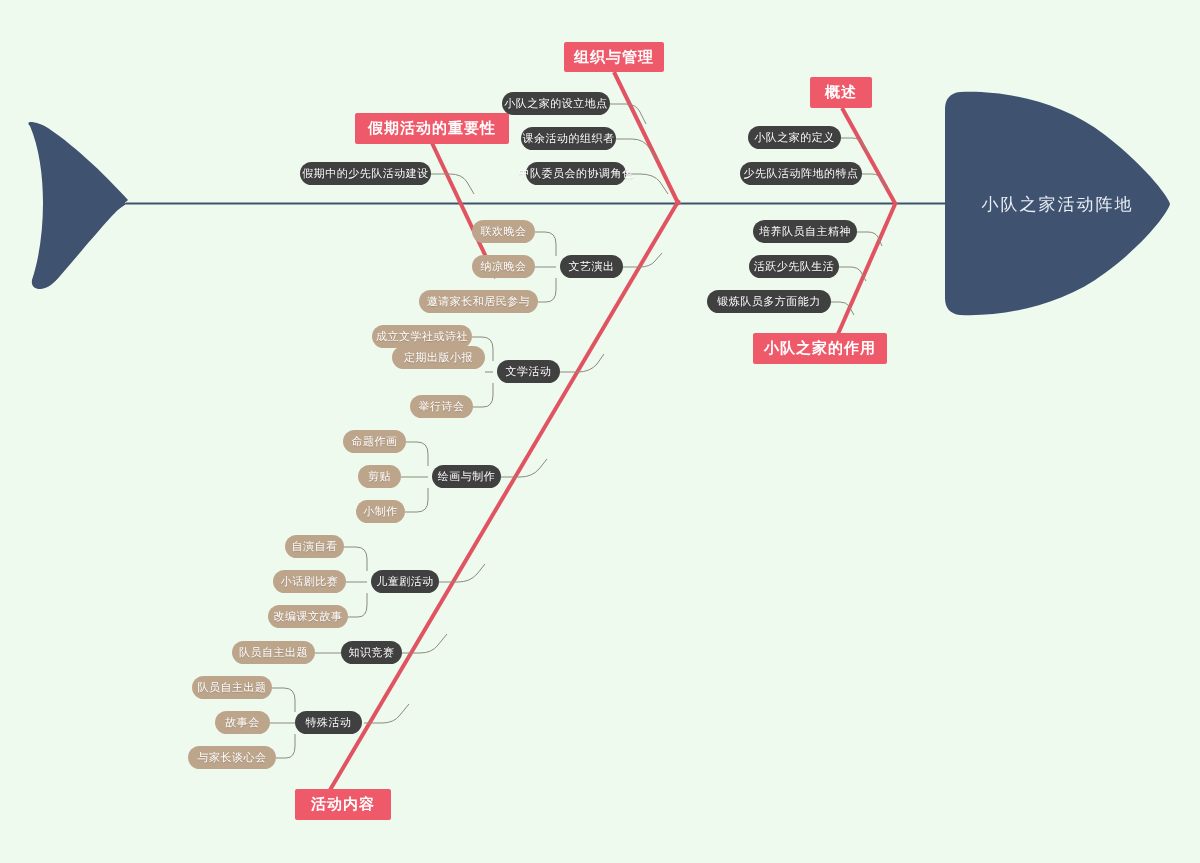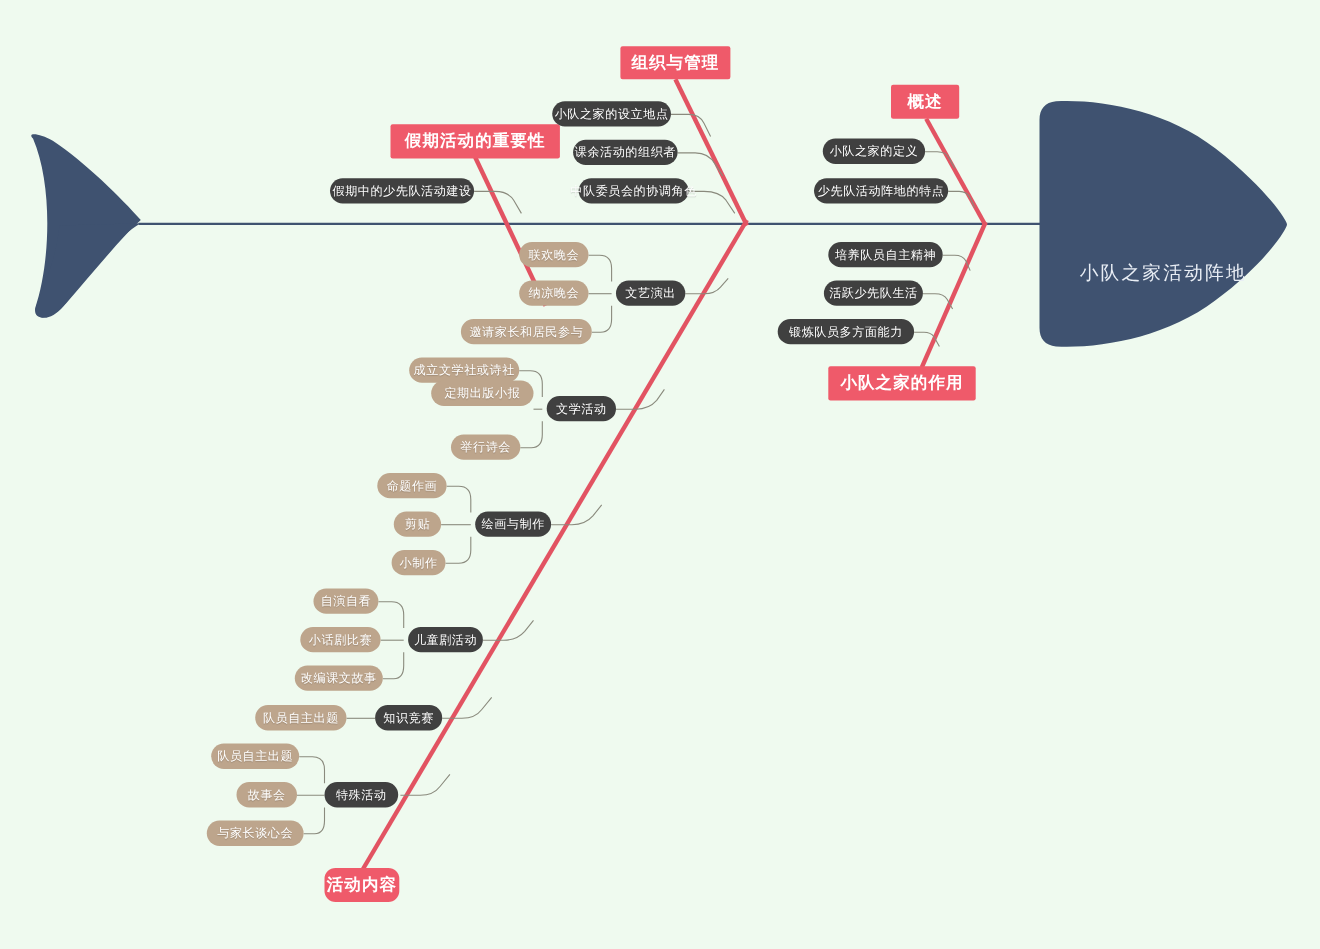--- a/index.html
+++ b/index.html
@@ -44,21 +44,20 @@
     font-weight:bold;
     letter-spacing:1px;
     text-shadow:none;
   }
   .chip.head-label{
     color:#e9eef5;
     font-size:17px;
     letter-spacing:2px;
     background:transparent;
     text-shadow:none;
-    margin-top:44px;
   }
 </style>
 </head>
 <body>
 
 <div id="stage">
 
   <svg class="layer" viewBox="0 0 1200 863">
 
     <path d="M 30 126
@@ -135,21 +134,21 @@
   <div class="chip head-label" style="left:945px;top:192px;width:225px;height:24px;">小队之家活动阵地</div>
 
   <div class="chip bone" style="left:564px;top:42px;width:100px;height:30px;font-family:Liberation Mono, monospace;">组织与管理</div>
 
   <div class="chip bone" style="left:810px;top:77px;width:62px;height:31px;">概述</div>
 
   <div class="chip bone" style="left:753px;top:333px;width:134px;height:31px;">小队之家的作用</div>
 
   <div class="chip bone" style="left:355px;top:113px;width:154px;height:31px;">假期活动的重要性</div>
 
-  <div class="chip bone" style="left:295px;top:789px;width:68px;height:31px;border-radius:10px;">活动内容</div>
+  <div class="chip bone" style="left:295px;top:789px;width:96px;height:31px;">活动内容</div>
 
   <div class="chip cat" style="left:502px;top:92px;width:108px;">小队之家的设立地点</div>
   <div class="chip cat" style="left:521px;top:127px;width:95px;">课余活动的组织者</div>
   <div class="chip cat" style="left:526px;top:162px;width:100px;">中队委员会的协调角色</div>
 
   <div class="chip cat" style="left:748px;top:126px;width:93px;">小队之家的定义</div>
   <div class="chip cat" style="left:740px;top:162px;width:122px;">少先队活动阵地的特点</div>
 
   <div class="chip cat" style="left:300px;top:162px;width:131px;">假期中的少先队活动建设</div>
 

